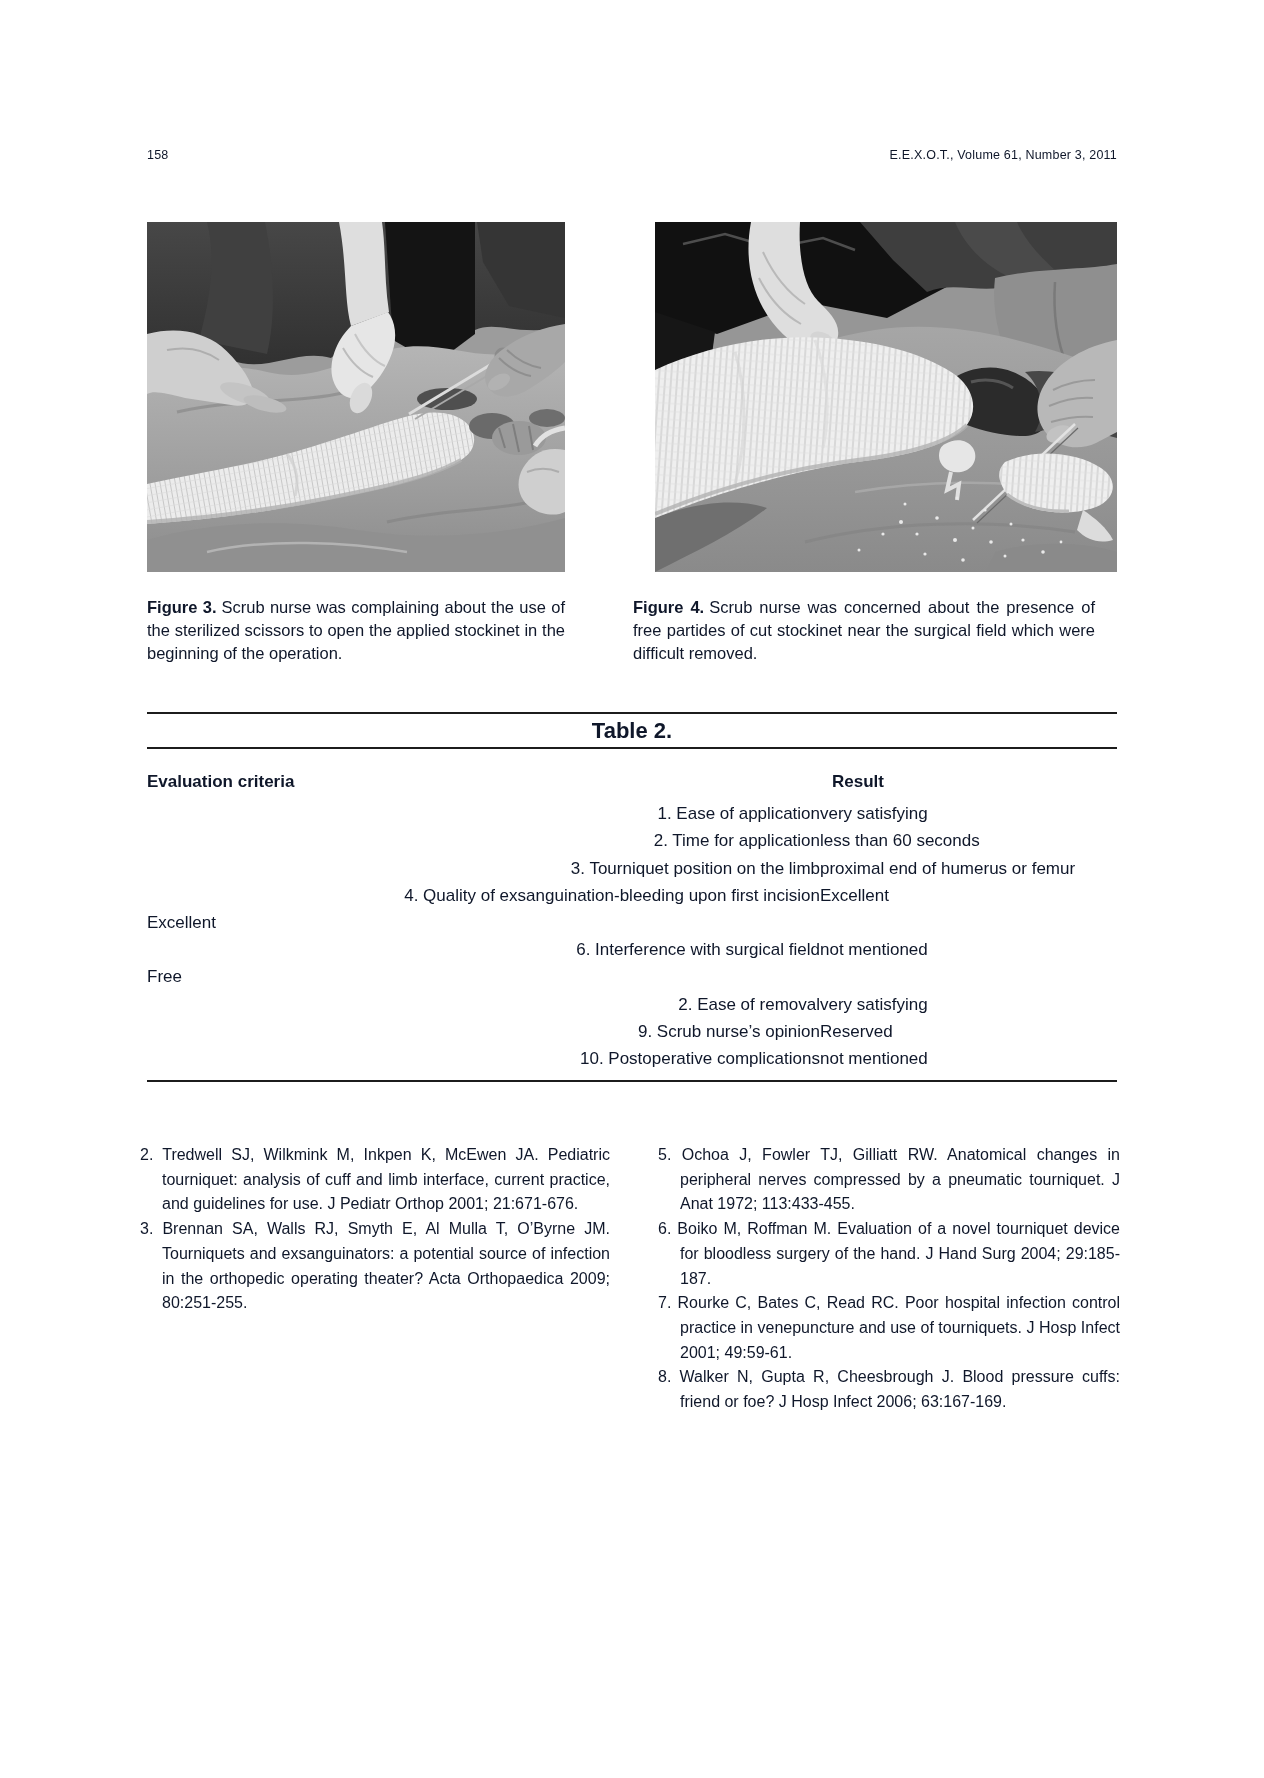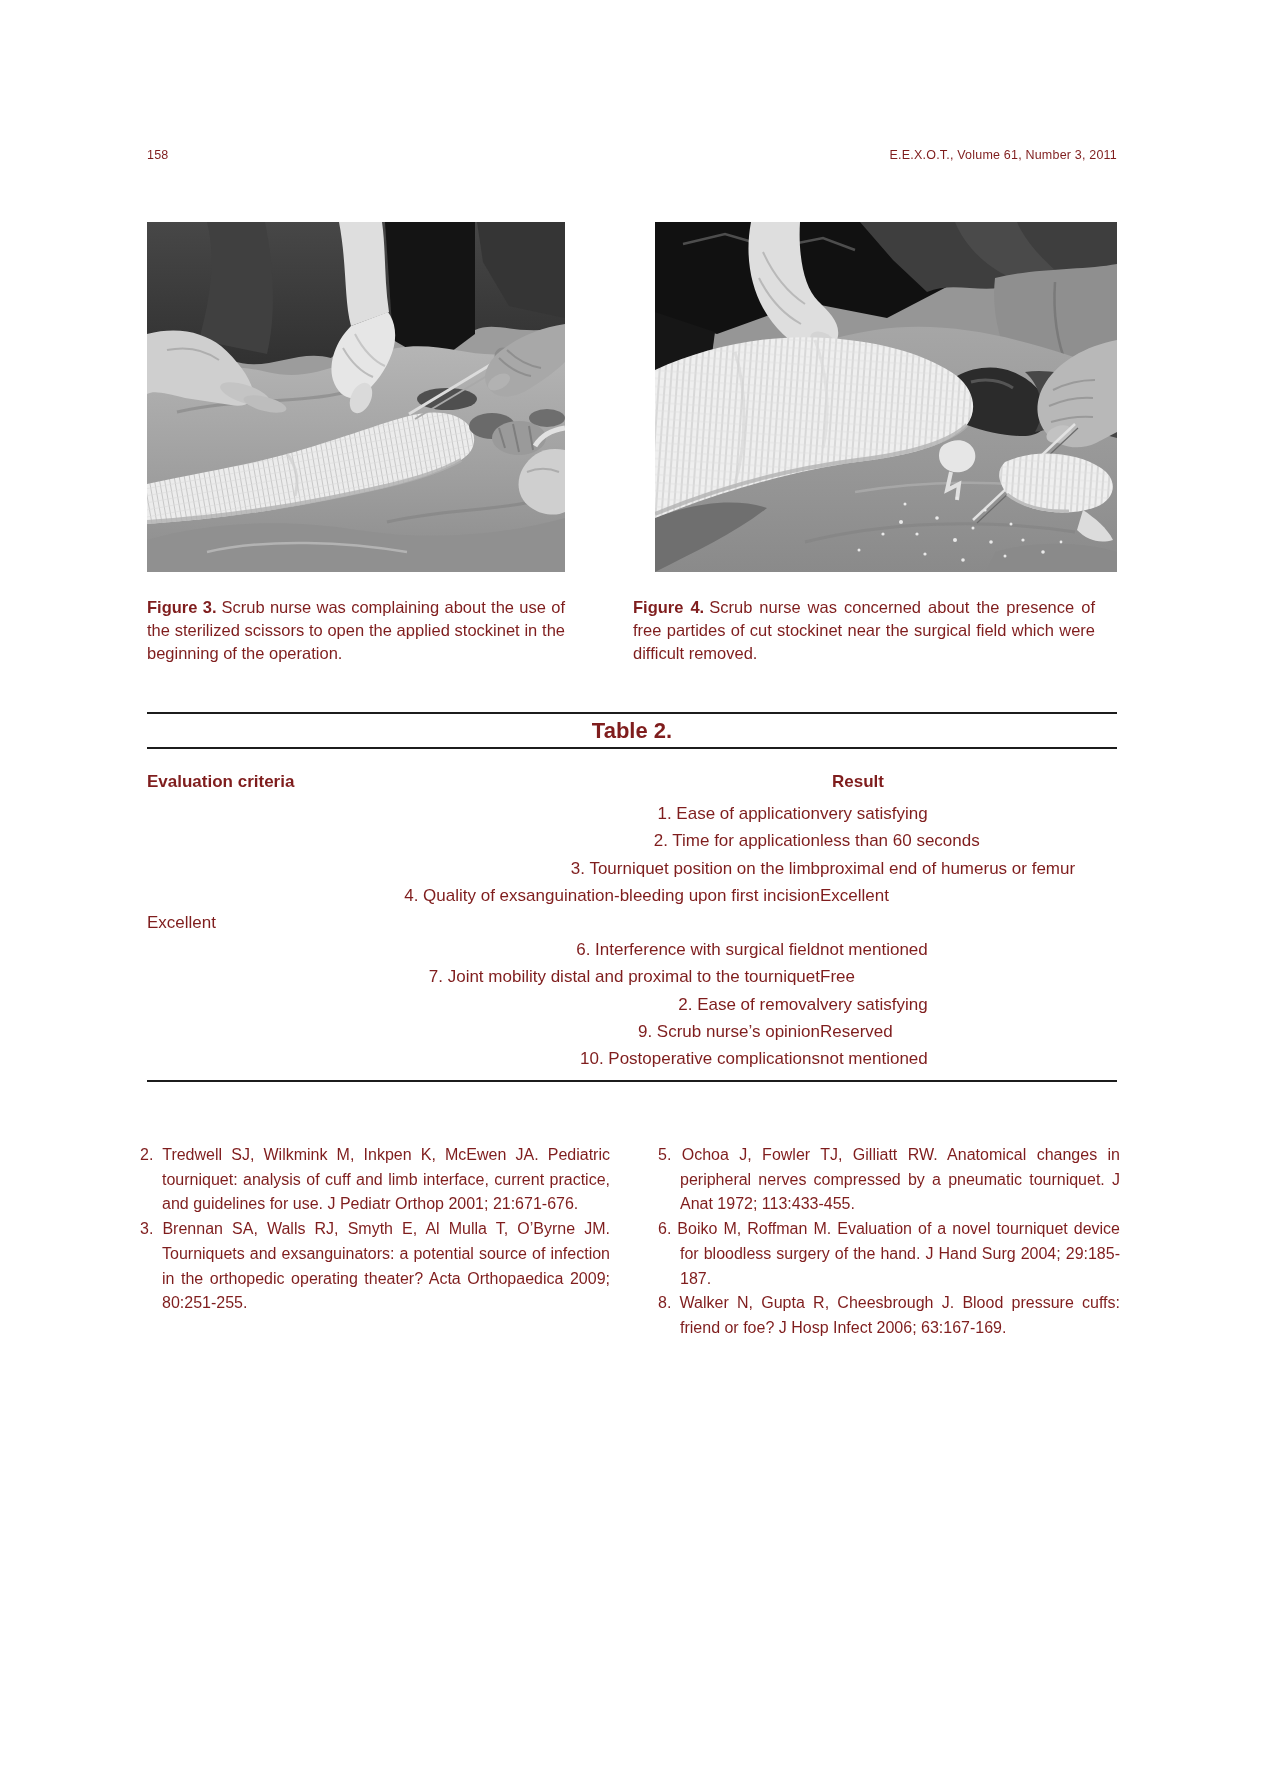--- a/index.html
+++ b/index.html
@@ -1,20 +1,20 @@
 <!DOCTYPE html>
 <html><head>
 <meta charset="utf-8">
 <style>
   html,body{margin:0;padding:0;background:#ffffff;}
   .page{
     position:relative;
     width:1264px;height:1778px;
     background:#ffffff;
-    color:#7f1d1d;
+    color:#0f172a;
     font-family:"Liberation Sans","DejaVu Sans",sans-serif;
     overflow:hidden;
   }
   .pagehead{
     position:absolute;top:148px;left:147px;width:970px;
     display:flex;justify-content:space-between;
     font-size:12.5px;letter-spacing:0.2px;
   }
   .photos{
     position:absolute;top:222px;left:147px;width:970px;
@@ -257,21 +257,20 @@
       <div class="tc2">Excellent</div>
     </div>
     <div class="trow tdata">
       <div class="tc2">Excellent</div>
     </div>
     <div class="trow tdata">
       <div class="tc1">6. Interference with surgical field</div>
       <div class="tc2">not mentioned</div>
     </div>
     <div class="trow tdata">
-      <div class="tc1">7. Joint mobility distal and proximal to the tourniquet</div>
       <div class="tc2">Free</div>
     </div>
     <div class="trow tdata">
       <div class="tc1">2. Ease of removal</div>
       <div class="tc2">very satisfying</div>
     </div>
     <div class="trow tdata">
       <div class="tc1">9. Scrub nurse’s opinion</div>
       <div class="tc2">Reserved</div>
     </div>
@@ -284,17 +283,18 @@
   <div class="rule rule3"></div>
 
   <div class="refs">
     <div class="refcol refcol-left">
       <div class="ref">2. Tredwell SJ, Wilkmink M, Inkpen K, McEwen JA. Pediatric tourniquet: analysis of cuff and limb interface, current practice, and guidelines for use. J Pediatr Orthop 2001; 21:671-676.</div>
       <div class="ref">3. Brennan SA, Walls RJ, Smyth E, Al Mulla T, O’Byrne JM. Tourniquets and exsanguinators: a potential source of infection in the orthopedic operating theater? Acta Orthopaedica 2009; 80:251-255.</div>
     </div>
     <div class="refcol refcol-right">
       <div class="ref">5. Ochoa J, Fowler TJ, Gilliatt RW. Anatomical changes in peripheral nerves compressed by a pneumatic tourniquet. J Anat 1972; 113:433-455.</div>
       <div class="ref">6. Boiko M, Roffman M. Evaluation of a novel tourniquet device for bloodless surgery of the hand. J Hand Surg 2004; 29:185-187.</div>
+      <div class="ref">7. Rourke C, Bates C, Read RC. Poor hospital infection control practice in venepuncture and use of tourniquets. J Hosp Infect 2001; 49:59-61.</div>
       <div class="ref">8. Walker N, Gupta R, Cheesbrough J. Blood pressure cuffs: friend or foe? J Hosp Infect 2006; 63:167-169.</div>
     </div>
   </div>
 
 </div>
 
 </body></html>

